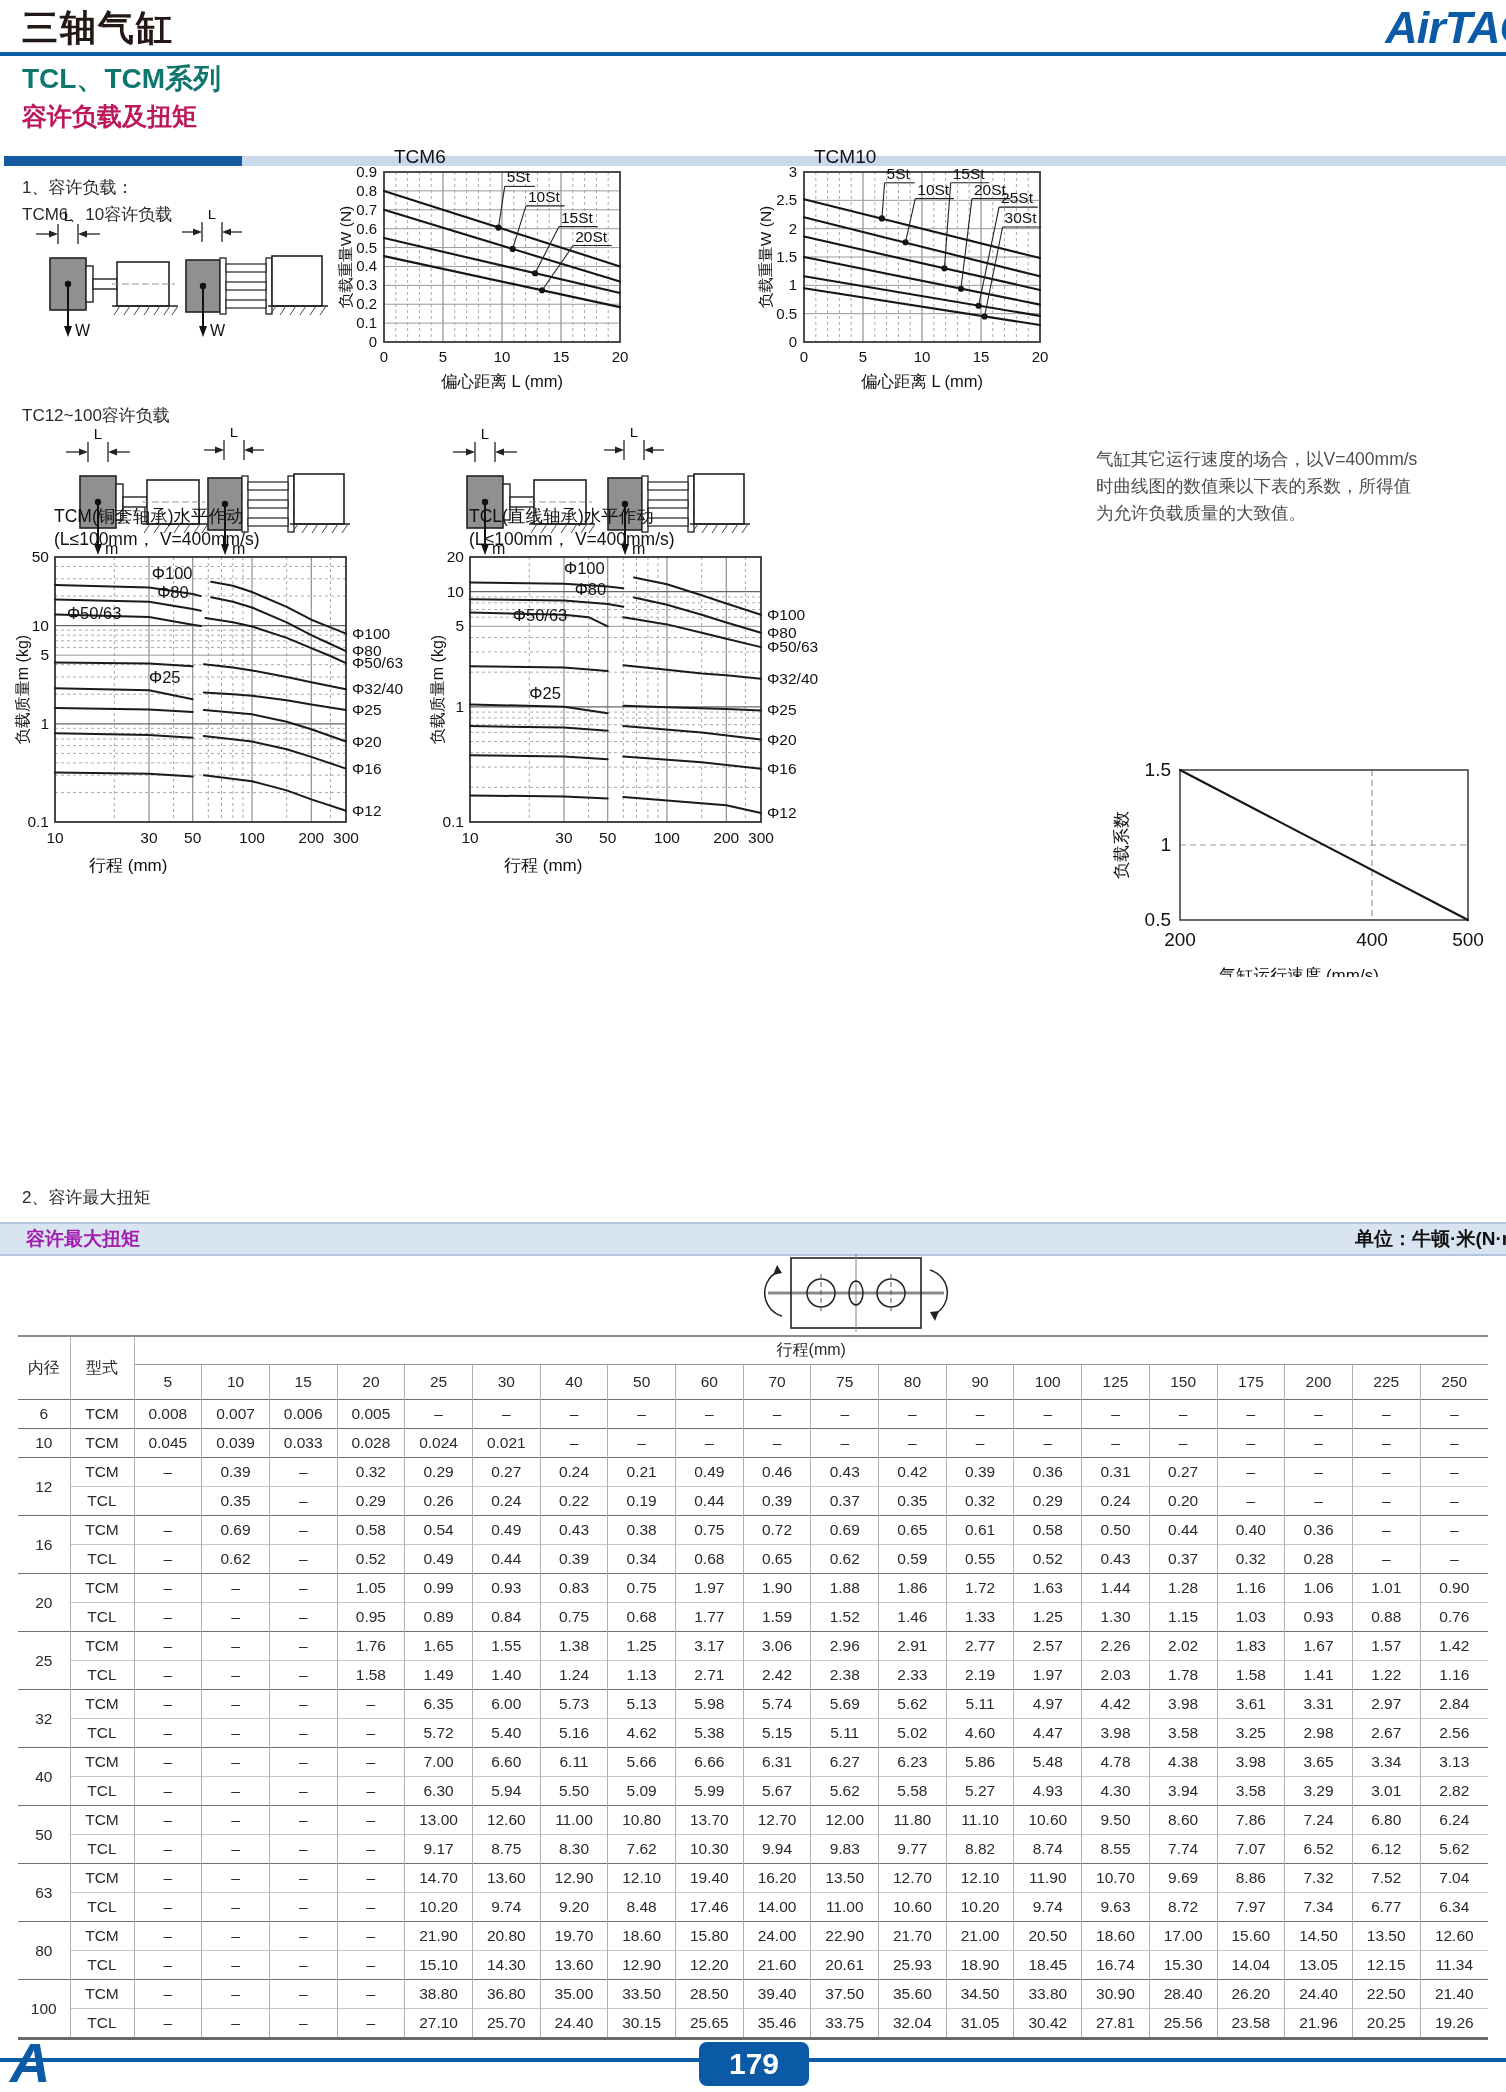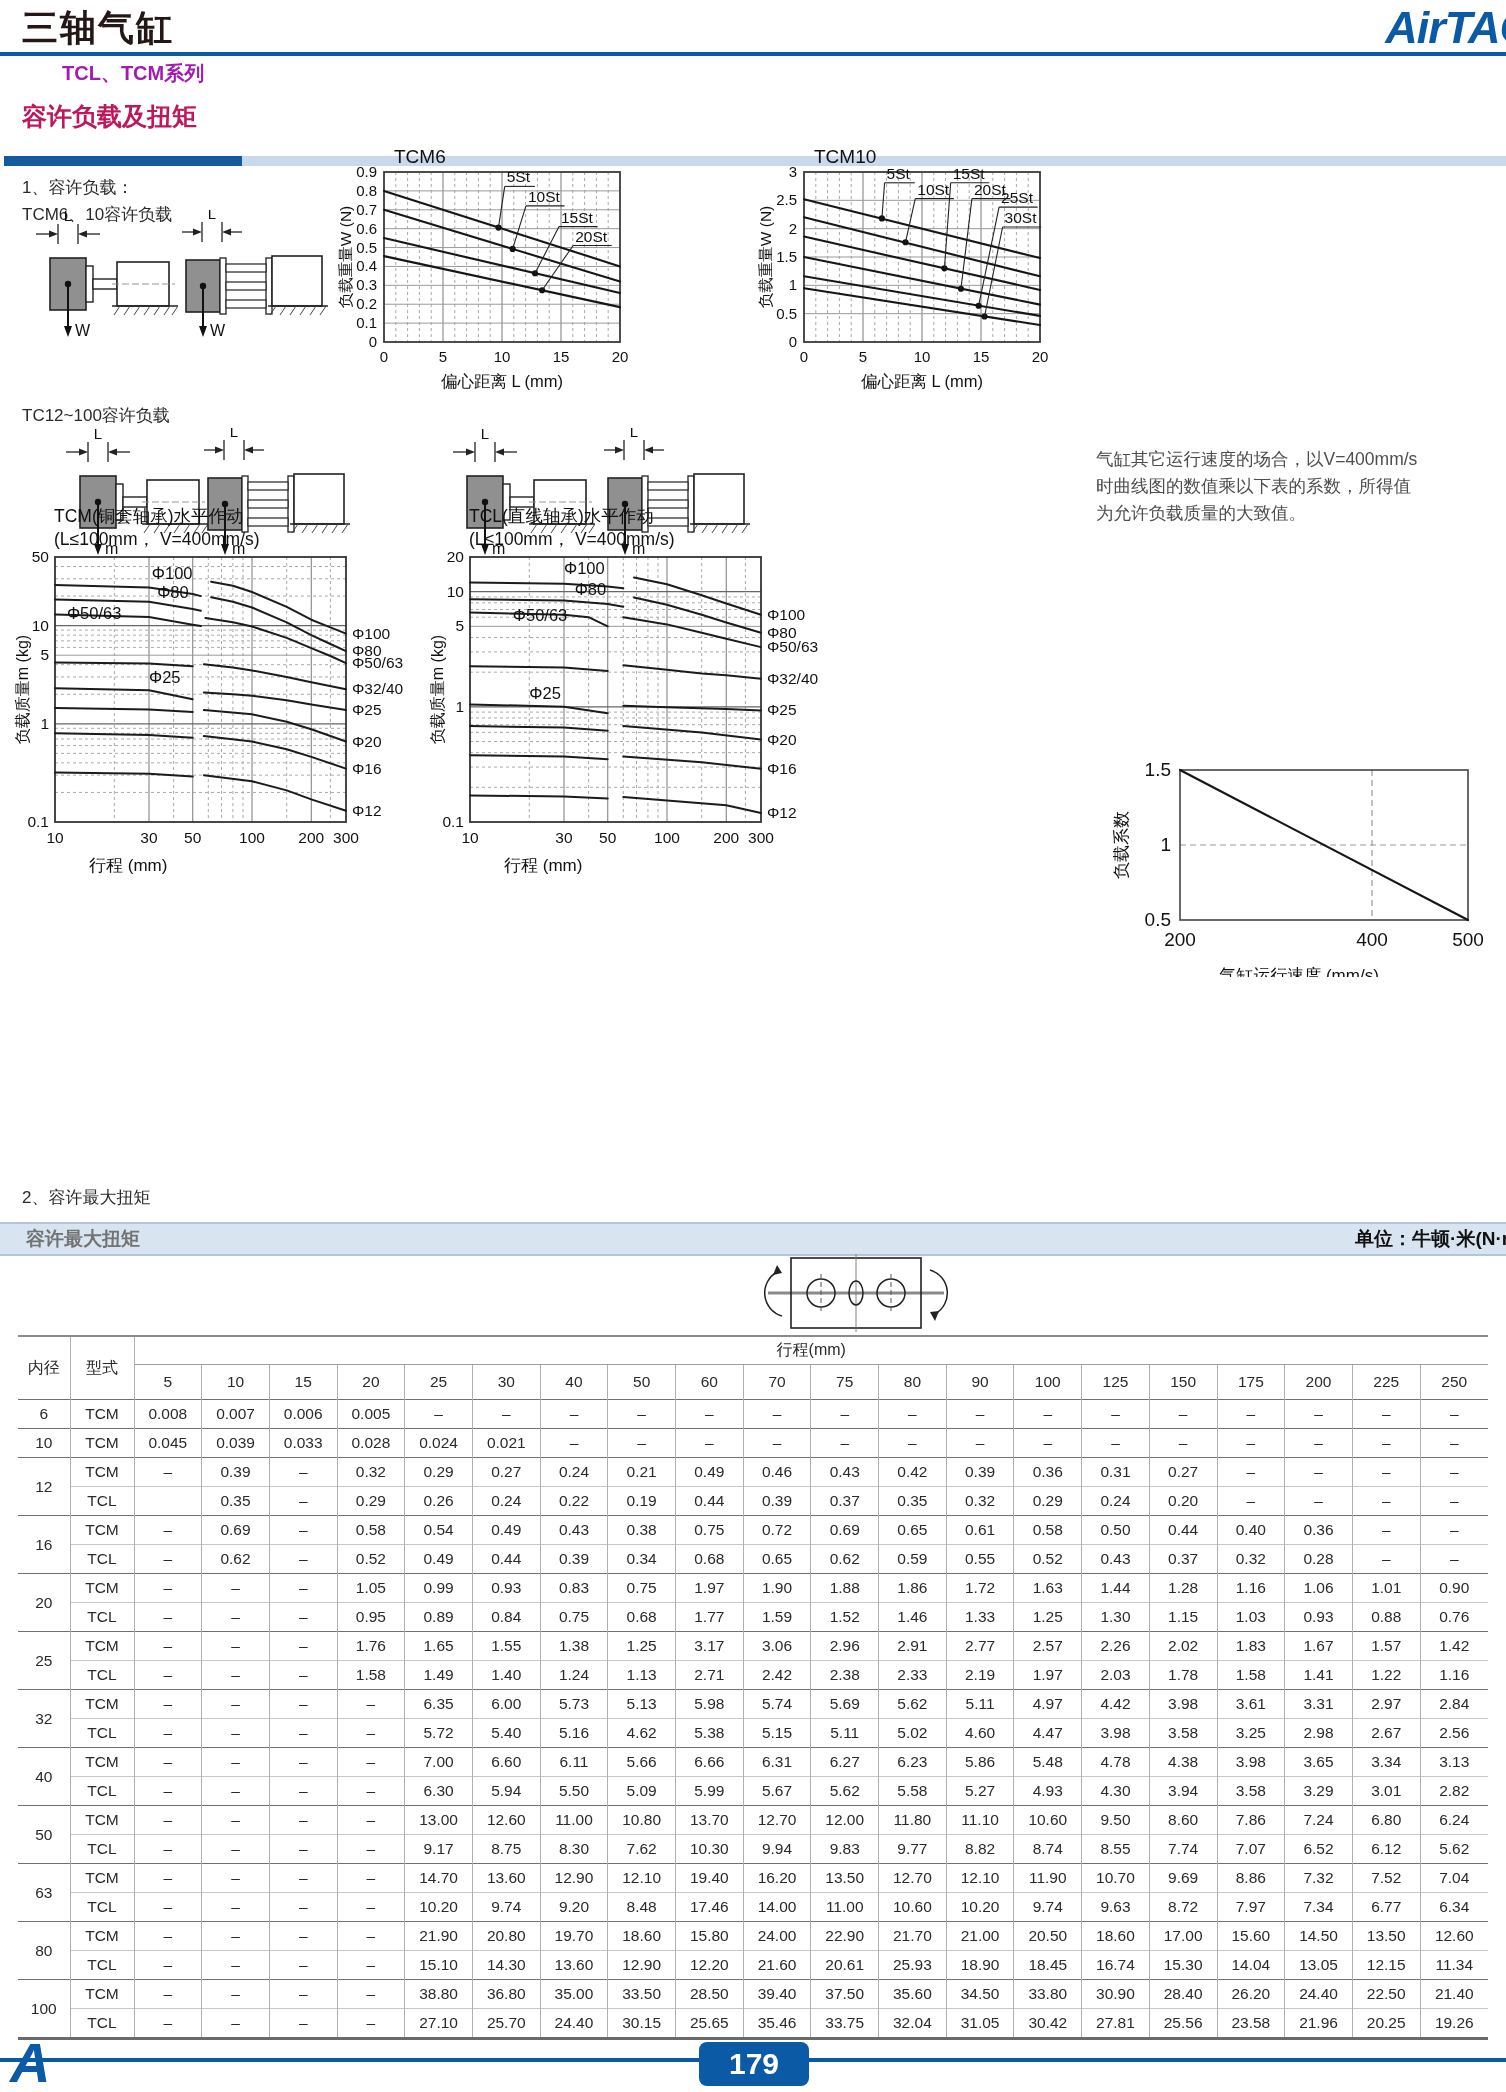--- a/index.html
+++ b/index.html
@@ -2,28 +2,28 @@
 <html><head>
 <meta charset="utf-8">
 <style>
   html,body{margin:0;padding:0;background:#ffffff;}
   body{width:1506px;font-family:"Liberation Sans","DejaVu Sans",sans-serif;color:#1f1f1f;}
   .page{position:relative;width:1506px;height:2092px;background:#fff;overflow:hidden;padding-left:39px;}
   .abs{position:absolute;}
   .hdr-title{left:22px;top:4px;font-size:36px;font-weight:bold;color:#231815;letter-spacing:2px;}
   .brand{right:14px;top:2px;font-size:45px;font-weight:900;font-style:italic;color:#0b5aa6;letter-spacing:-1px;}
   .hdr-rule{left:0;top:52px;width:1506px;height:4px;background:#0b5aa6;}
-  .sub-title{left:22px;top:60px;font-size:20px;font-weight:bold;color:#a21caf;margin-left:40px;}
+  .sub-title{left:22px;top:60px;font-size:28px;font-weight:bold;color:#0f766e;}
   .sec-title{left:22px;top:100px;font-size:25px;font-weight:bold;color:#be185d;}
   .sec-bar-dark{left:4px;top:156px;width:238px;height:10px;background:#15599e;}
   .sec-bar-light{left:242px;top:156px;width:1264px;height:10px;background:#c9d9eb;}
   .t17{font-size:17px;color:#2a2a2a;}
   .note{left:1096px;top:446px;width:412px;font-size:17.5px;line-height:27px;color:#4d4d4d;}
   .torque-bar{left:0;top:1222px;width:1506px;height:30px;background:#d9e4f1;border-top:2px solid #b3c5dc;border-bottom:2px solid #b3c5dc;}
-  .torque-bar-title{left:26px;top:1226px;font-size:19px;font-weight:bold;color:#737373;}
+  .torque-bar-title{left:26px;top:1226px;font-size:19px;font-weight:bold;color:#a21caf;}
   .torque-unit{right:20px;top:1226px;font-size:19px;font-weight:bold;color:#111;}
   table.torque{position:absolute;left:18px;top:1335px;width:1470px;border-collapse:collapse;table-layout:fixed;
     border-top:2px solid #8a8a8a;border-bottom:3px solid #6a6a6a;}
   table.torque th,table.torque td{padding:0;text-align:center;font-weight:normal;border-left:1px solid #b0b0b0;
     font-size:15.5px;color:#2a2a2a;overflow:hidden;white-space:nowrap;}
   table.torque .c0{border-left:none;}
   table.torque thead tr.hr1 th{height:27px;font-size:16px;}
   table.torque thead tr.hr2 th{height:34px;border-top:1px solid #9c9c9c;}
   table.torque th.span-head{border-bottom:0;}
   table.torque tbody td{height:28px;}

